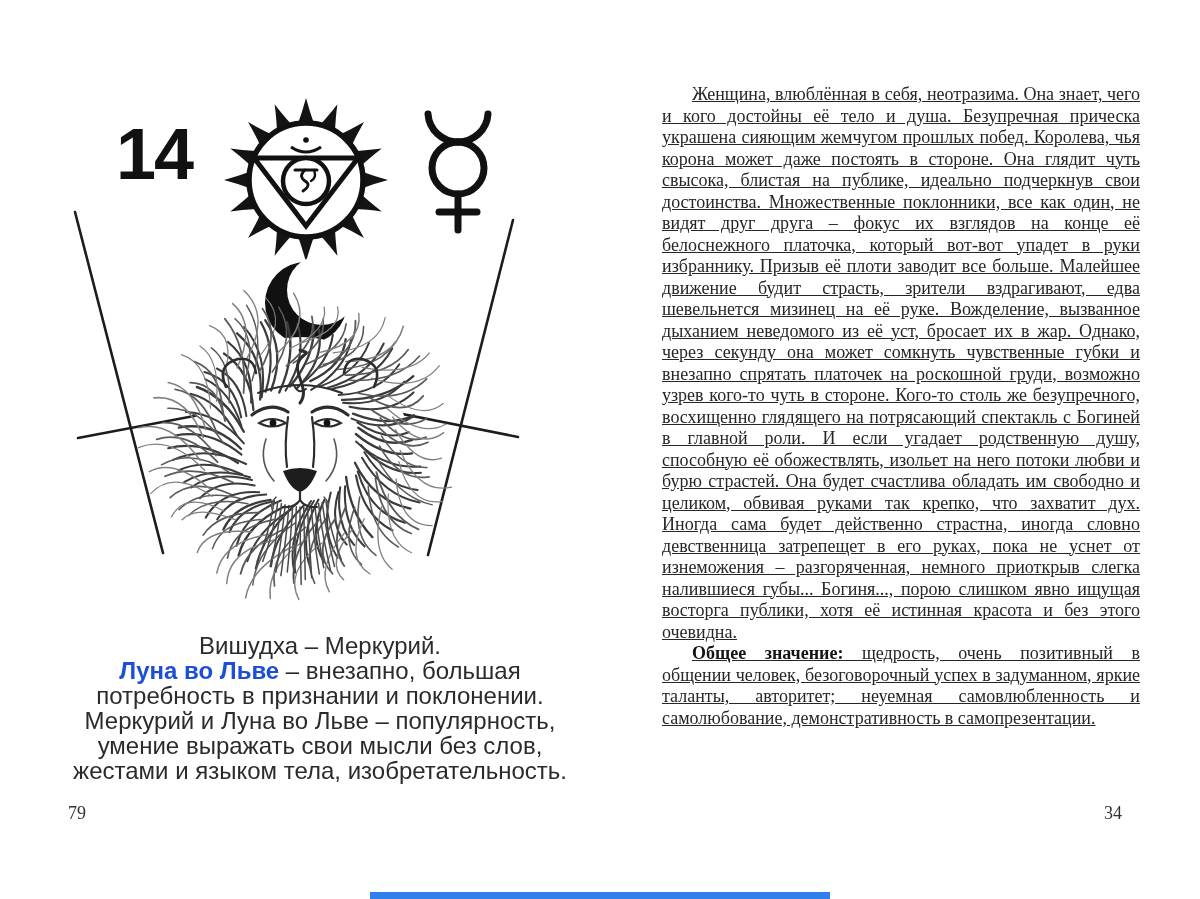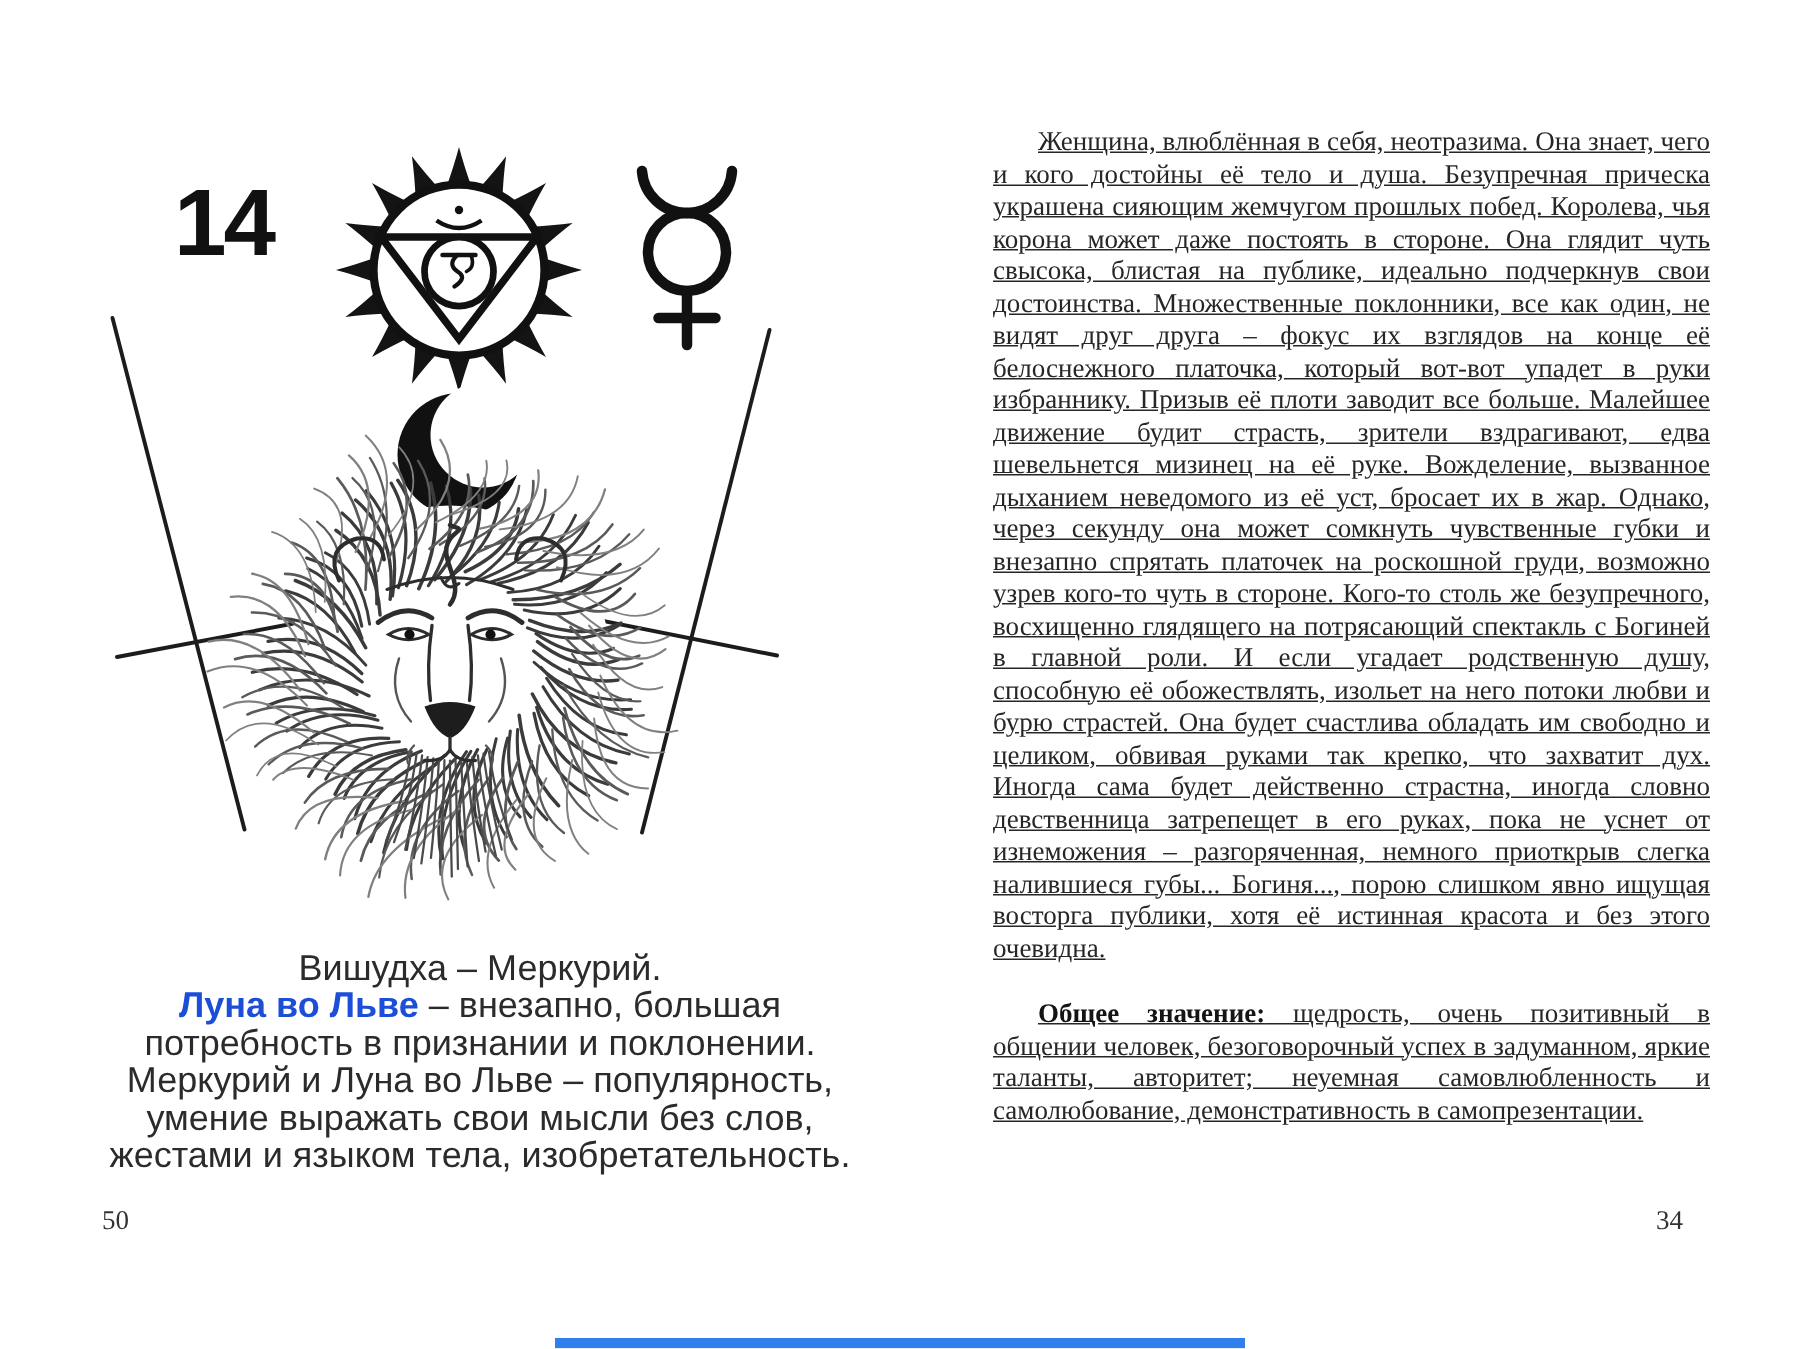--- a/index.html
+++ b/index.html
@@ -2,34 +2,34 @@
 <html lang="ru"><head>
 <meta charset="utf-8">
 <style>
   html,body{margin:0;padding:0;background:#ffffff;}
   .canvas{position:relative;width:1200px;height:899px;background:#ffffff;overflow:hidden;
           font-family:"Liberation Serif",serif;color:#222;}
   .abs{position:absolute;}
 
   
   .chapter-num{left:116px;top:118px;width:120px;
-    font-family:"Liberation Sans",sans-serif;font-weight:700;font-size:63px;line-height:1;
+    font-family:"Liberation Sans",sans-serif;font-weight:700;font-size:72px;line-height:1;
     color:#111;letter-spacing:-2px;}
   .left-graphic{left:0;top:0;}
   .page-title{left:0;top:570px;width:640px;text-align:center;
     font-weight:700;font-size:44px;color:#101010;letter-spacing:.5px;}
   .annotation{left:60px;top:633px;width:520px;text-align:center;
     font-family:"Liberation Sans",sans-serif;font-size:24px;line-height:25px;color:#2b2b2b;}
   .annotation b{font-weight:700;color:#1d4ed8;}
 
   
   .body-col{left:662px;top:84px;width:478px;
     font-size:18px;line-height:21.5px;text-align:justify;color:#262626;}
   .body-col p{margin:0;text-indent:30px;text-decoration:underline;}
-  .body-col p.sect{margin-top:22px;}
+  .body-col p.sect{}
   .body-col strong{font-weight:700;color:#141414;}
 
   .pagenum{font-size:18px;color:#333;}
   .pagenum.l{left:68px;top:803px;}
   .pagenum.r{left:1104px;top:803px;}
 
   
   .progress{left:50%;bottom:0;transform:translateX(-50%);width:460px;height:7px;background:#2f80ed;}
 </style>
 </head>
@@ -299,21 +299,21 @@
     </g>
   </svg>
 
 
   <div class="abs annotation">
     <span>Вишудха – Меркурий.</span><br>
     <b>Луна во Льве</b><span> – внезапно, большая потребность в признании и поклонении.</span><br>
     <span>Меркурий и Луна во Льве – популярность, умение выражать свои мысли без слов, жестами и языком тела, изобретательность.</span>
   </div>
 
-  <div class="abs pagenum l">50</div>
+  <div class="abs pagenum l">79</div>
 
   <div class="abs body-col">
     <p>Женщина, влюблённая в себя, неотразима. Она знает, чего и кого достойны её тело и душа. Безупречная прическа украшена сияющим жемчугом прошлых побед. Королева, чья корона может даже постоять в стороне. Она глядит чуть свысока, блистая на публике, идеально подчеркнув свои достоинства. Множественные поклонники, все как один, не видят друг друга – фокус их взглядов на конце её белоснежного платочка, который вот-вот упадет в руки избраннику. Призыв её плоти заводит все больше. Малейшее движение будит страсть, зрители вздрагивают, едва шевельнется мизинец на её руке. Вожделение, вызванное дыханием неведомого из её уст, бросает их в жар. Однако, через секунду она может сомкнуть чувственные губки и внезапно спрятать платочек на роскошной груди, возможно узрев кого-то чуть в стороне. Кого-то столь же безупречного, восхищенно глядящего на потрясающий спектакль с Богиней в главной роли. И если угадает родственную душу, способную её обожествлять, изольет на него потоки любви и бурю страстей. Она будет счастлива обладать им свободно и целиком, обвивая руками так крепко, что захватит дух. Иногда сама будет действенно страстна, иногда словно девственница затрепещет в его руках, пока не уснет от изнеможения – разгоряченная, немного приоткрыв слегка налившиеся губы... Богиня..., порою слишком явно ищущая восторга публики, хотя её истинная красота и без этого очевидна.</p>
     <p class="sect"><strong>Общее значение:</strong><span> щедрость, очень позитивный в общении человек, безоговорочный успех в задуманном, яркие таланты, авторитет; неуемная самовлюбленность и самолюбование, демонстративность в самопрезентации.</span></p>
   </div>
 
   <div class="abs pagenum r">34</div>
 
   <div class="abs progress" style="background: rgb(47, 128, 237);"></div>
 </div>

